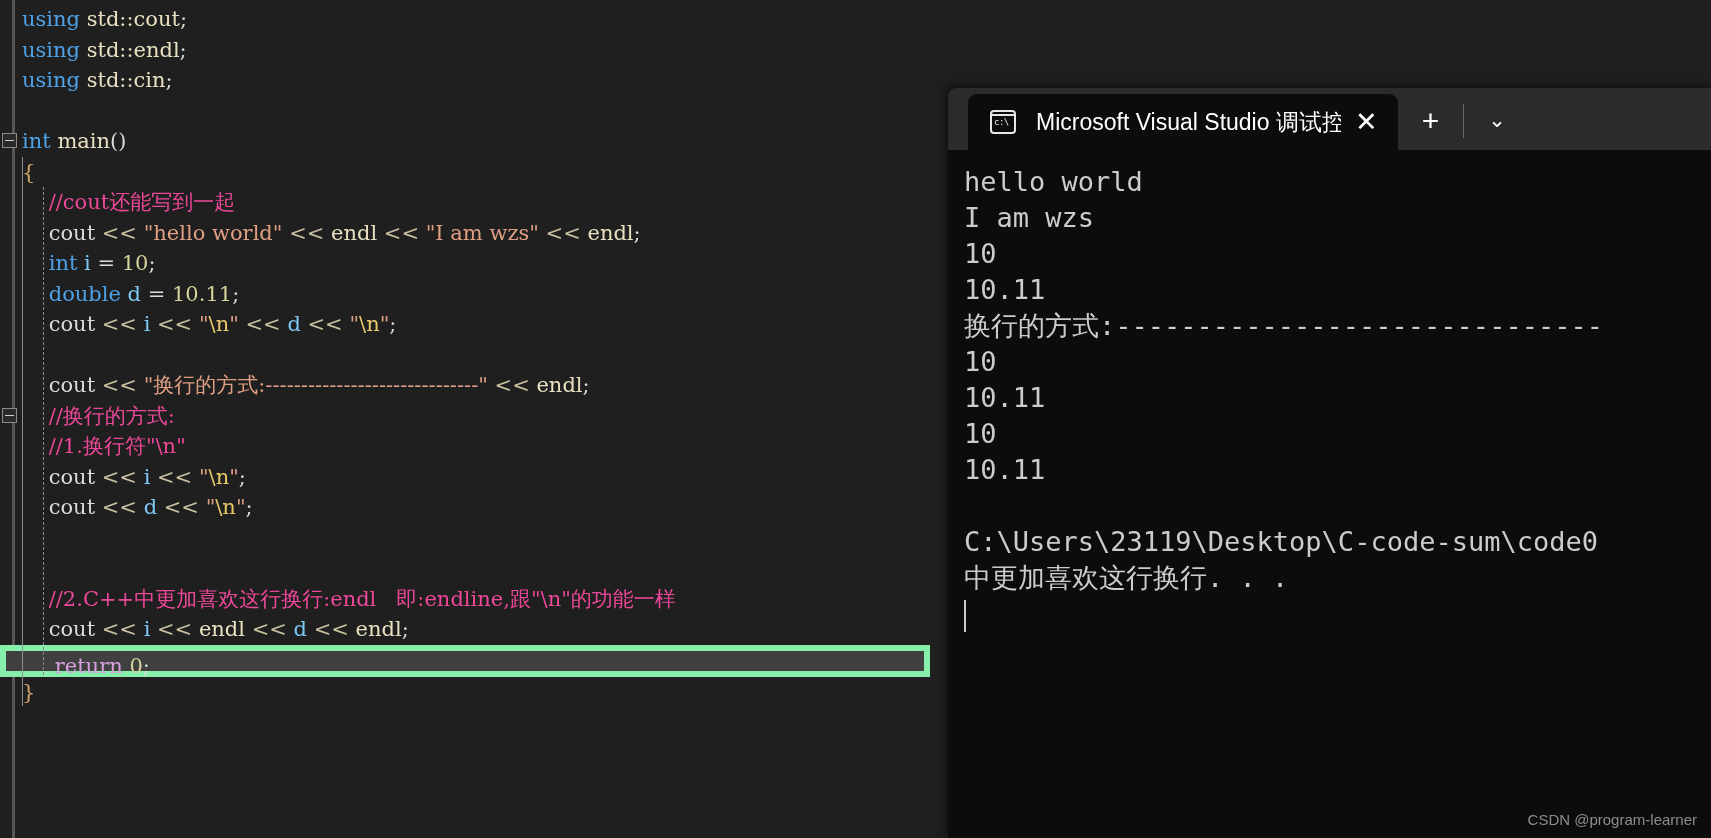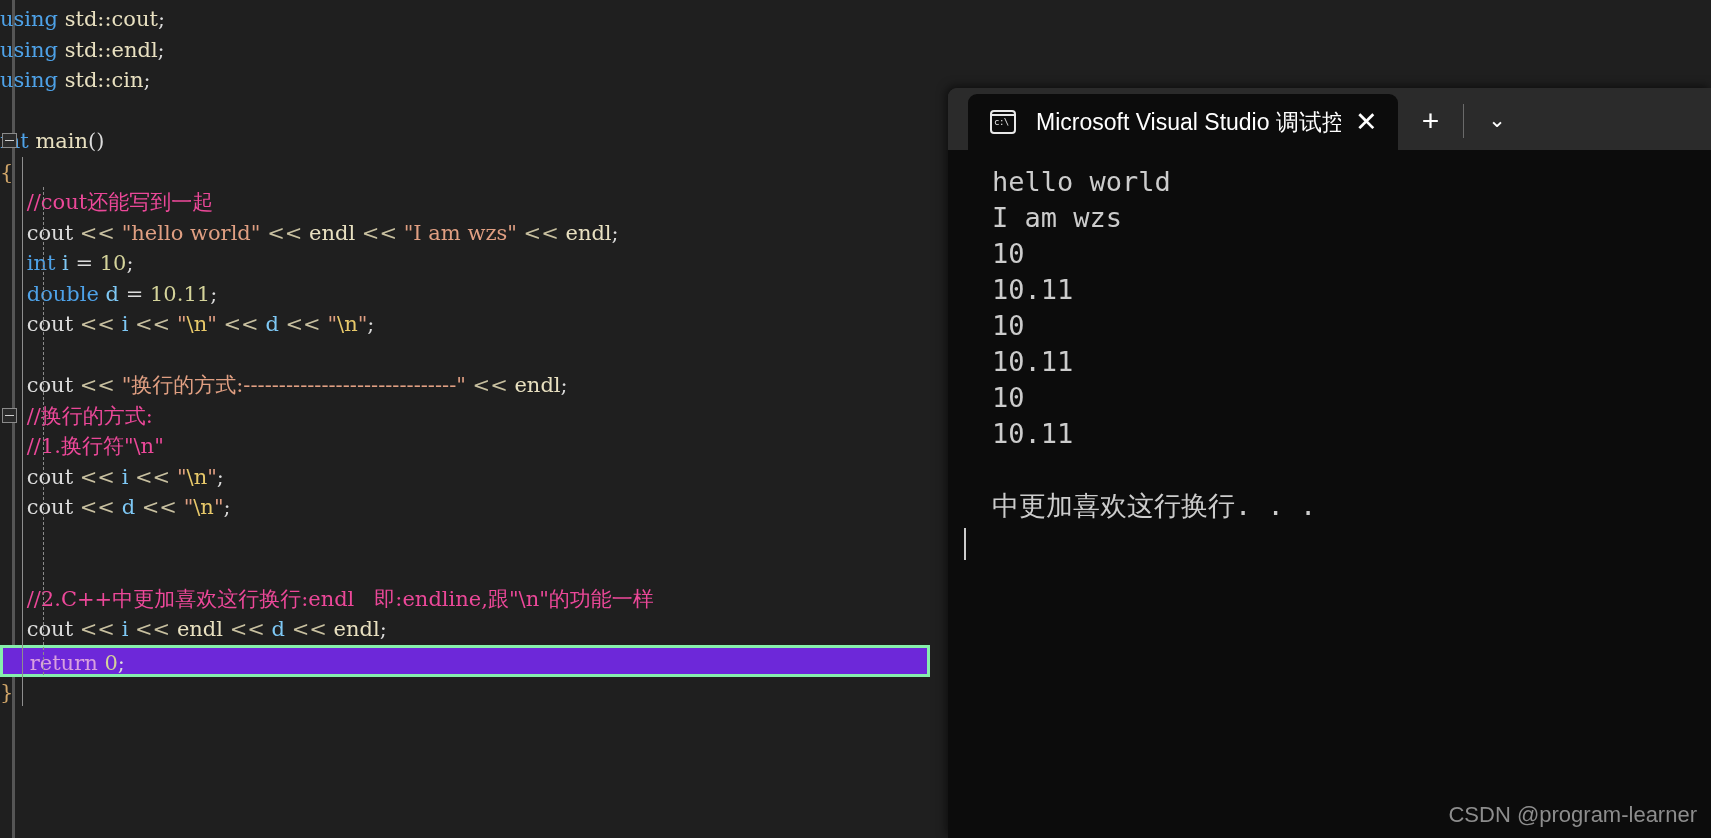--- a/index.html
+++ b/index.html
@@ -35,25 +35,26 @@
     width: 960px;
     padding-top: 4px;
     font-family: "DejaVu Serif", "Liberation Serif", serif;
     font-size: 21px;
     line-height: 30.5px;
     white-space: pre;
   }
   .line {
     position: relative;
     height: 30.5px;
+    padding-left: 22px;
   }
   .line.cur {
     box-sizing: border-box;
-    border: 3px solid #86efac;
-    background: #6d28d9;
+    border: 6px solid #86efac;
+    background: #404040;
     width: 930px;
     height: 32px;
   }
   
   .kw   { color: #4ea2e8; }      
   .kw2  { color: #d8a0df; }      
   .pln  { color: #dcdcdc; }      
   .id   { color: #e8e0c0; }      
   .var  { color: #7ec8f5; }      
   .str  { color: #e09f82; }      
@@ -188,33 +189,32 @@
     padding: 14px 0 0 16px;
     box-sizing: border-box;
     overflow: hidden;
   }
   .term-line {
     font-family: "DejaVu Sans Mono", monospace;
     font-size: 27px;
     line-height: 36px;
     color: #cccccc;
     white-space: pre;
-    margin-left: 28px;
   }
   #term-cursor {
     width: 2px;
     height: 32px;
     background: #cccccc;
     margin-top: 4px;
   }
   #watermark {
     position: absolute;
     right: 14px; bottom: 10px;
     color: #8d8d8d;
-    font-size: 22px;
+    font-size: 15px;
     font-family: "Liberation Sans", sans-serif;
   }
 </style>
 </head>
 <body>
 
 <div id="editor">
   <div id="editor-scroll-track"></div>
   <div class="code-area" id="code-area"><div class="line"><span class="kw">using</span><span class="pln"> </span><span class="id">std::cout</span><span class="pln">;</span></div><div class="line"><span class="kw">using</span><span class="pln"> </span><span class="id">std::endl</span><span class="pln">;</span></div><div class="line"><span class="kw">using</span><span class="pln"> </span><span class="id">std::cin</span><span class="pln">;</span></div><div class="line">&nbsp;</div><div class="line"><div class="fold-box" style="top: 7px;"></div><span class="kw">int</span><span class="pln"> </span><span class="id">main</span><span class="pln">()</span></div><div class="line"><span class="brc">{</span></div><div class="line"><span class="cmt">    //cout还能写到一起</span></div><div class="line"><span class="pln">    cout</span><span class="op"> &lt;&lt; </span><span class="str">"hello world"</span><span class="op"> &lt;&lt; </span><span class="id">endl</span><span class="op"> &lt;&lt; </span><span class="str">"I am wzs"</span><span class="op"> &lt;&lt; </span><span class="id">endl</span><span class="pln">;</span></div><div class="line"><span class="pln">    </span><span class="kw">int</span><span class="pln"> </span><span class="var">i</span><span class="pln"> = </span><span class="num">10</span><span class="pln">;</span></div><div class="line"><span class="pln">    </span><span class="kw">double</span><span class="pln"> </span><span class="var">d</span><span class="pln"> = </span><span class="num">10.11</span><span class="pln">;</span></div><div class="line"><span class="pln">    cout</span><span class="op"> &lt;&lt; </span><span class="var">i</span><span class="op"> &lt;&lt; </span><span class="str">"</span><span class="esc">\n</span><span class="str">"</span><span class="op"> &lt;&lt; </span><span class="var">d</span><span class="op"> &lt;&lt; </span><span class="str">"</span><span class="esc">\n</span><span class="str">"</span><span class="pln">;</span></div><div class="line">&nbsp;</div><div class="line"><span class="pln">    cout</span><span class="op"> &lt;&lt; </span><span class="str">"换行的方式:------------------------------"</span><span class="op"> &lt;&lt; </span><span class="id">endl</span><span class="pln">;</span></div><div class="line"><div class="fold-box" style="top: 7px;"></div><span class="cmt">    //换行的方式:</span></div><div class="line"><span class="cmt">    //1.换行符"</span><span class="cmt">\n</span><span class="cmt">"</span></div><div class="line"><span class="pln">    cout</span><span class="op"> &lt;&lt; </span><span class="var">i</span><span class="op"> &lt;&lt; </span><span class="str">"</span><span class="esc">\n</span><span class="str">"</span><span class="pln">;</span></div><div class="line"><span class="pln">    cout</span><span class="op"> &lt;&lt; </span><span class="var">d</span><span class="op"> &lt;&lt; </span><span class="str">"</span><span class="esc">\n</span><span class="str">"</span><span class="pln">;</span></div><div class="line">&nbsp;</div><div class="line">&nbsp;</div><div class="line"><span class="cmt">    //2.C++中更加喜欢这行换行:endl   即:endline,跟"\n"的功能一样</span></div><div class="line"><span class="pln">    cout</span><span class="op"> &lt;&lt; </span><span class="var">i</span><span class="op"> &lt;&lt; </span><span class="id">endl</span><span class="op"> &lt;&lt; </span><span class="var">d</span><span class="op"> &lt;&lt; </span><span class="id">endl</span><span class="pln">;</span></div><div class="line cur"><span class="pln">    </span><span class="kw2">return</span><span class="pln"> </span><span class="num">0</span><span class="pln">;</span></div><div class="line"><span class="brc">}</span></div></div>
 <div class="vline" style="top: 156.5px; height: 549px;"></div>
@@ -237,24 +237,26 @@
     <div id="tab-sep"></div>
     <div id="tab-dropdown">⌄</div>
   </div>
 
   <div id="term-body">
     <div id="term-lines">
         <div class="term-line">hello world</div>
         <div class="term-line">I am wzs</div>
         <div class="term-line">10</div>
         <div class="term-line">10.11</div>
+        <div class="term-line">换行的方式:------------------------------</div>
         <div class="term-line">10</div>
         <div class="term-line">10.11</div>
         <div class="term-line">10</div>
         <div class="term-line">10.11</div>
         <div class="term-line"> </div>
+        <div class="term-line">C:\Users\23119\Desktop\C-code-sum\code0</div>
         <div class="term-line">中更加喜欢这行换行. . .</div>
       </div>
     <div id="term-cursor"></div>
   </div>
 
   <div id="watermark">CSDN @program-learner</div>
 </div>
 
 </body></html>

